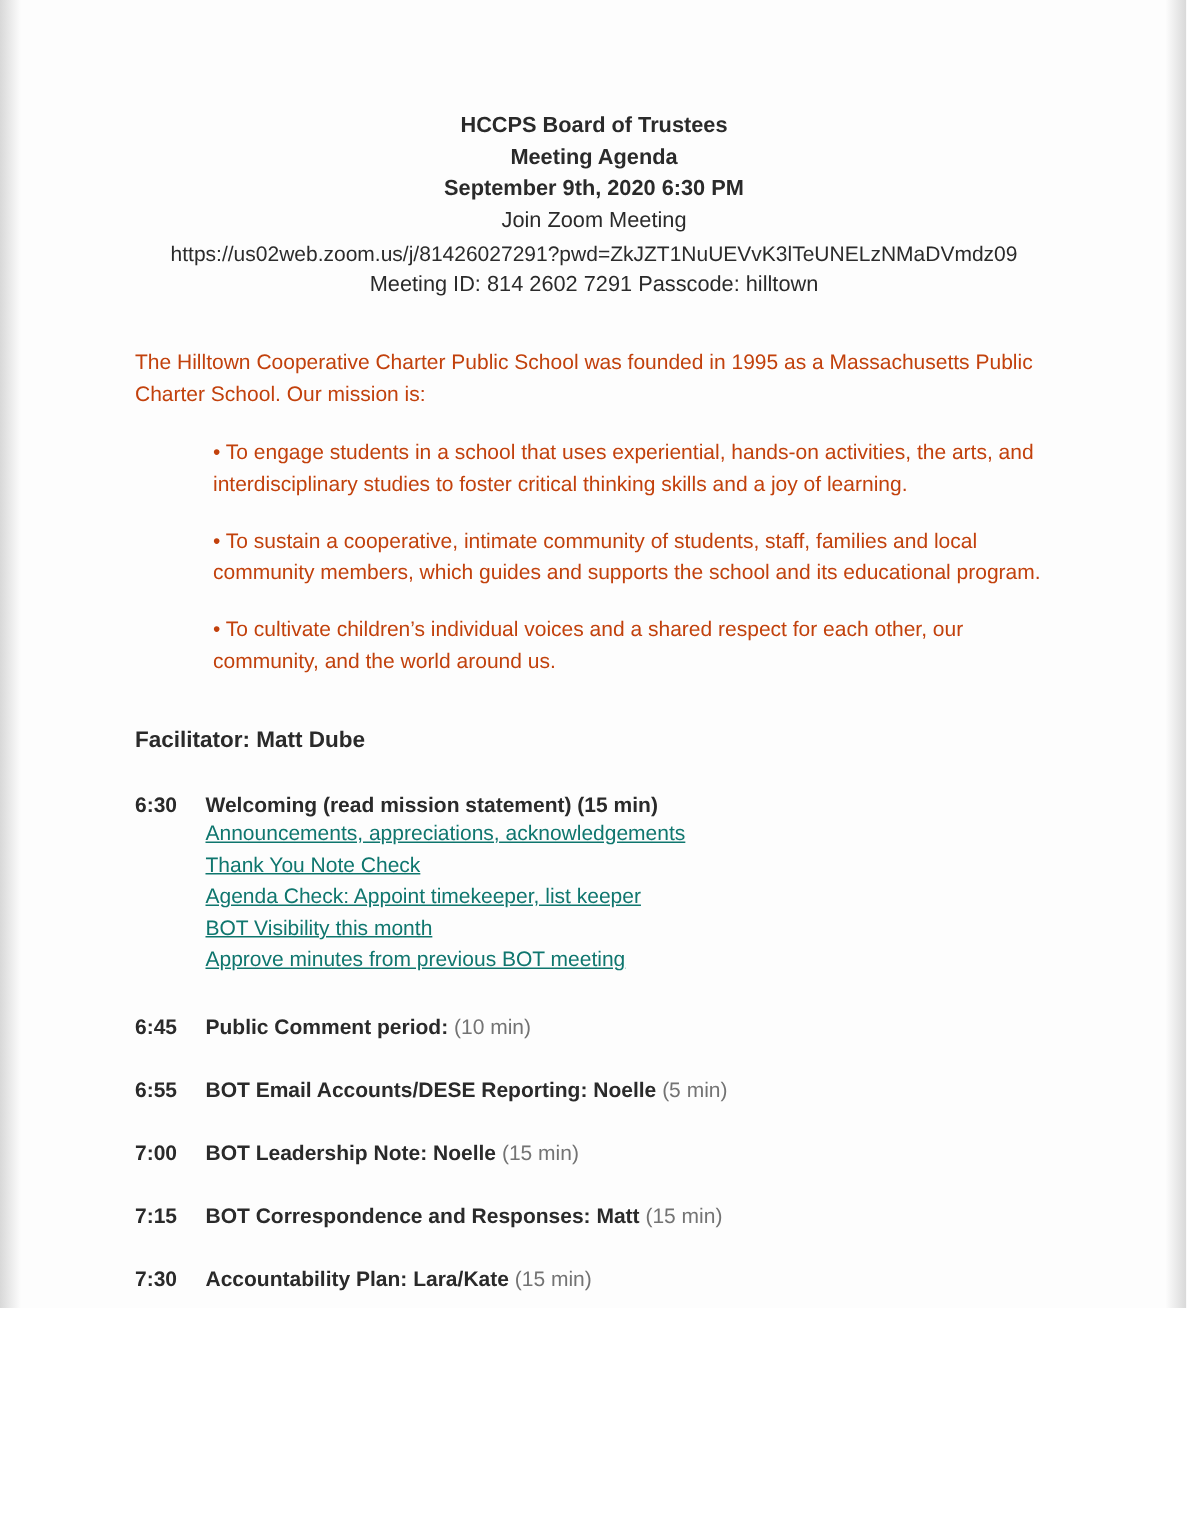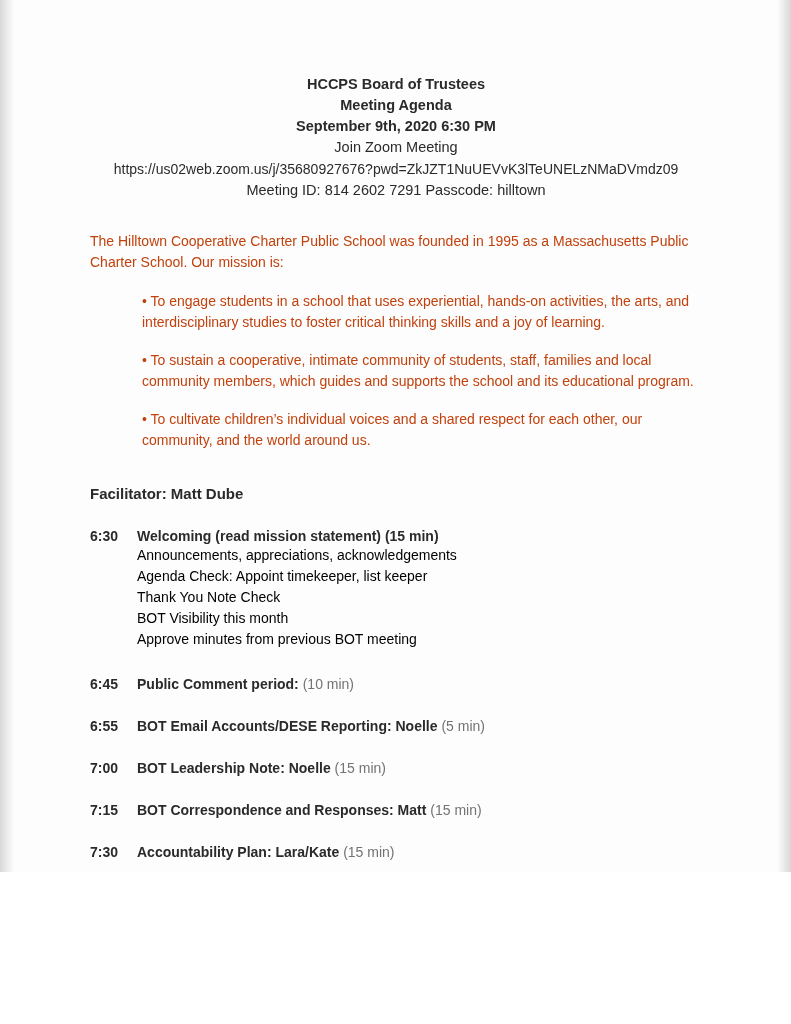--- a/index.html
+++ b/index.html
@@ -114,36 +114,37 @@
     font-weight: normal;
     color: #737373;
   }
   .sublines {
     margin-left: 47px;
     margin-top: 1px;
   }
   .subline {
     font-size: 14px;
     line-height: 21px;
-    color: #000000;
+    color: #0f766e;
+    text-decoration: underline;
   }
   .gap-lg { margin-bottom: 26px; }
 </style>
 </head>
 <body>
 
 <div class="page">
   <div class="content">
 
     <div class="header-block">
       <div class="hdr-line hdr-bold">HCCPS Board of Trustees</div>
       <div class="hdr-line hdr-bold">Meeting Agenda</div>
       <div class="hdr-line hdr-bold">September 9th, 2020 6:30 PM</div>
       <div class="hdr-line">Join Zoom Meeting</div>
-      <div class="hdr-url">https://us02web.zoom.us/j/35680927676?pwd=ZkJZT1NuUEVvK3lTeUNELzNMaDVmdz09</div>
+      <div class="hdr-url">https://us02web.zoom.us/j/81426027291?pwd=ZkJZT1NuUEVvK3lTeUNELzNMaDVmdz09</div>
       <div class="hdr-line">Meeting ID: 814 2602 7291 Passcode: hilltown</div>
     </div>
 
     <div class="body-text mission-intro">The Hilltown Cooperative Charter Public School was founded in 1995 as a Massachusetts Public Charter School. Our mission is:</div>
 
     <div class="bullets">
       <div class="body-text bullet">• To engage students in a school that uses experiential, hands-on activities, the arts, and interdisciplinary studies to foster critical thinking skills and a joy of learning.</div>
       <div class="body-text bullet">• To sustain a cooperative, intimate community of students, staff, families and local community members, which guides and supports the school and its educational program.</div>
       <div class="body-text bullet">• To cultivate children’s individual voices and a shared respect for each other, our community, and the world around us.</div>
     </div>
@@ -152,22 +153,22 @@
 
     <div class="agenda">
 
       <div class="agenda-item gap-lg">
         <div class="agenda-row">
           <div class="time">6:30</div>
           <div class="title"><span>Welcoming (read mission statement) (15 min)</span><span class="normal"></span></div>
         </div>
         <div class="sublines">
           <div class="subline">Announcements, appreciations,  acknowledgements</div>
+          <div class="subline">Thank You Note Check</div>
           <div class="subline">Agenda Check: Appoint timekeeper, list keeper</div>
-          <div class="subline">Thank You Note Check</div>
           <div class="subline">BOT Visibility this month</div>
           <div class="subline">Approve minutes from previous BOT meeting</div>
         </div>
       </div>
 
       <div class="agenda-item gap-lg">
         <div class="agenda-row">
           <div class="time">6:45</div>
           <div class="title"><span>Public Comment period:</span><span class="normal"> (10 min)</span></div>
         </div>

